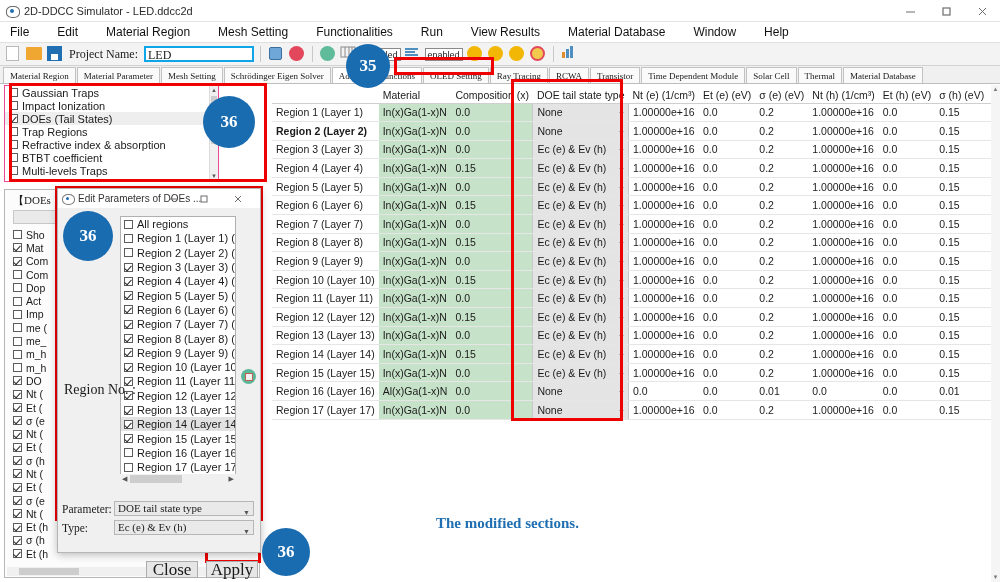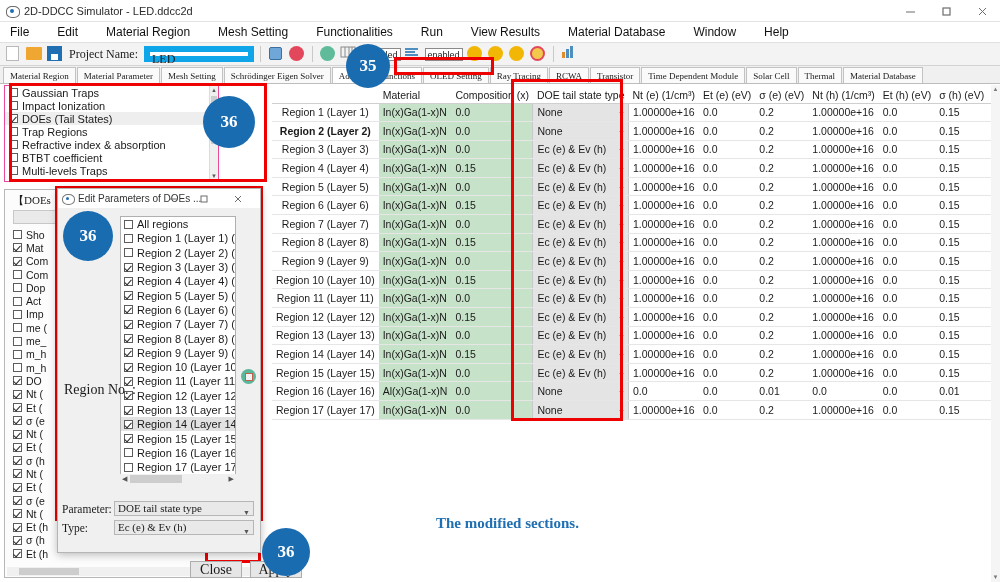--- a/index.html
+++ b/index.html
@@ -49,21 +49,21 @@
   
   .toolbar {
     height:24px; background:#f3f3f3; border-top:1px solid #e0e0e0;
     border-bottom:1px solid #d3d3d3; display:flex; align-items:center;
     padding-left:4px; gap:3px;
   }
   .tb-ico { width:18px; height:18px; position:relative; flex:0 0 auto; }
   .tb-sep { width:1px; height:16px; background:#c9c9c9; margin:0 3px; }
   .prj-label { font-family:"Liberation Serif", serif; font-size:12px; margin:0 3px 0 2px; }
   .prj-input {
-    width:110px; height:16px; border:6px solid #0ea5e9; background:#fff;
+    width:110px; height:16px; border:2px solid #0ea5e9; background:#fff;
     font-family:"Liberation Serif", serif; font-size:12px; padding:0 2px; line-height:14px;
   }
   .chip {
     border:1px solid #8a8a8a; background:#fff; font-size:9px; padding:0 2px;
     height:13px; line-height:12px;
   }
 
   
   .ic-doc { background:#fff; border:1px solid #b9b9b9; width:13px;height:15px; margin:1px 2px; }
   .ic-folder { width:16px;height:13px;background:#f0a732; border-radius:1px; margin:2px 1px;}
@@ -127,21 +127,21 @@
   .tablewrap { position:absolute; left:272px; top:0; right:0; bottom:0; background:#fff; }
   table.grid { border-collapse:collapse; font-size:10.5px; table-layout:fixed; }
   table.grid th {
     font-weight:normal; text-align:left; padding:2px 4px; height:18px;
     border-bottom:1px solid #cfcfcf; background:#fff; white-space:nowrap; vertical-align:bottom;
   }
   table.grid td {
     padding:1px 4px; height:18.6px; border-bottom:1px solid #e6e6e6;
     white-space:nowrap; overflow:hidden; vertical-align:middle;
   }
-  td.c-region { border-bottom:1px solid #efefef;text-align:center; }
+  td.c-region { border-bottom:1px solid #efefef; }
   td.c-mat, td.c-comp { background:#c6e2c8; }
   th.c-mat, th.c-comp { background:#fff; }
   tr.bold td.c-region { font-weight:bold; }
   td.c-doe {
     background:#e4e4e4; border-left:1px solid #c9c9c9; border-right:1px solid #c9c9c9;
     border-bottom:1px solid #cdcdcd; position:relative; padding-right:14px;
   }
   td.c-doe .cv { position:absolute; right:3px; top:50%; margin-top:-2px; color:#4a4a4a; font-size:7px;}
   th.c-doe { font-weight:bold; background:#f0f0f0; }
   .tbl-vscroll {
@@ -203,22 +203,22 @@
   .valinput {
     flex:1; height:15px; background:#fff; border:1px solid #c3c3c3; position:relative;
     font-family:"Liberation Serif", serif; font-size:11px; color:#9b9b9b; padding:0 3px; line-height:13px;
   }
   .valinput .clr {
     position:absolute; right:3px; top:2px; width:10px; height:10px; border-radius:50%;
     background:#8c8c8c; color:#fff; font-size:8px; line-height:10px; text-align:center;
   }
   .dbtn {
     position:absolute; height:17px; width:52px; border:1px solid #adadad; background:#e6e6e6;
-    font-family:"Liberation Serif", serif; font-size:14px;
-    display:flex; align-items:center; justify-content:center;margin-left:44px;
+    font-family:"Liberation Serif", serif; font-size:17px;
+    display:flex; align-items:center; justify-content:center;
   }
 </style>
 </head>
 <body>
 
 <div class="titlebar">
   <span class="app-ico"></span>
   <span class="t-txt">2D-DDCC Simulator - LED.ddcc2d</span>
   <div class="winbtns">
     <div class="winbtn">

